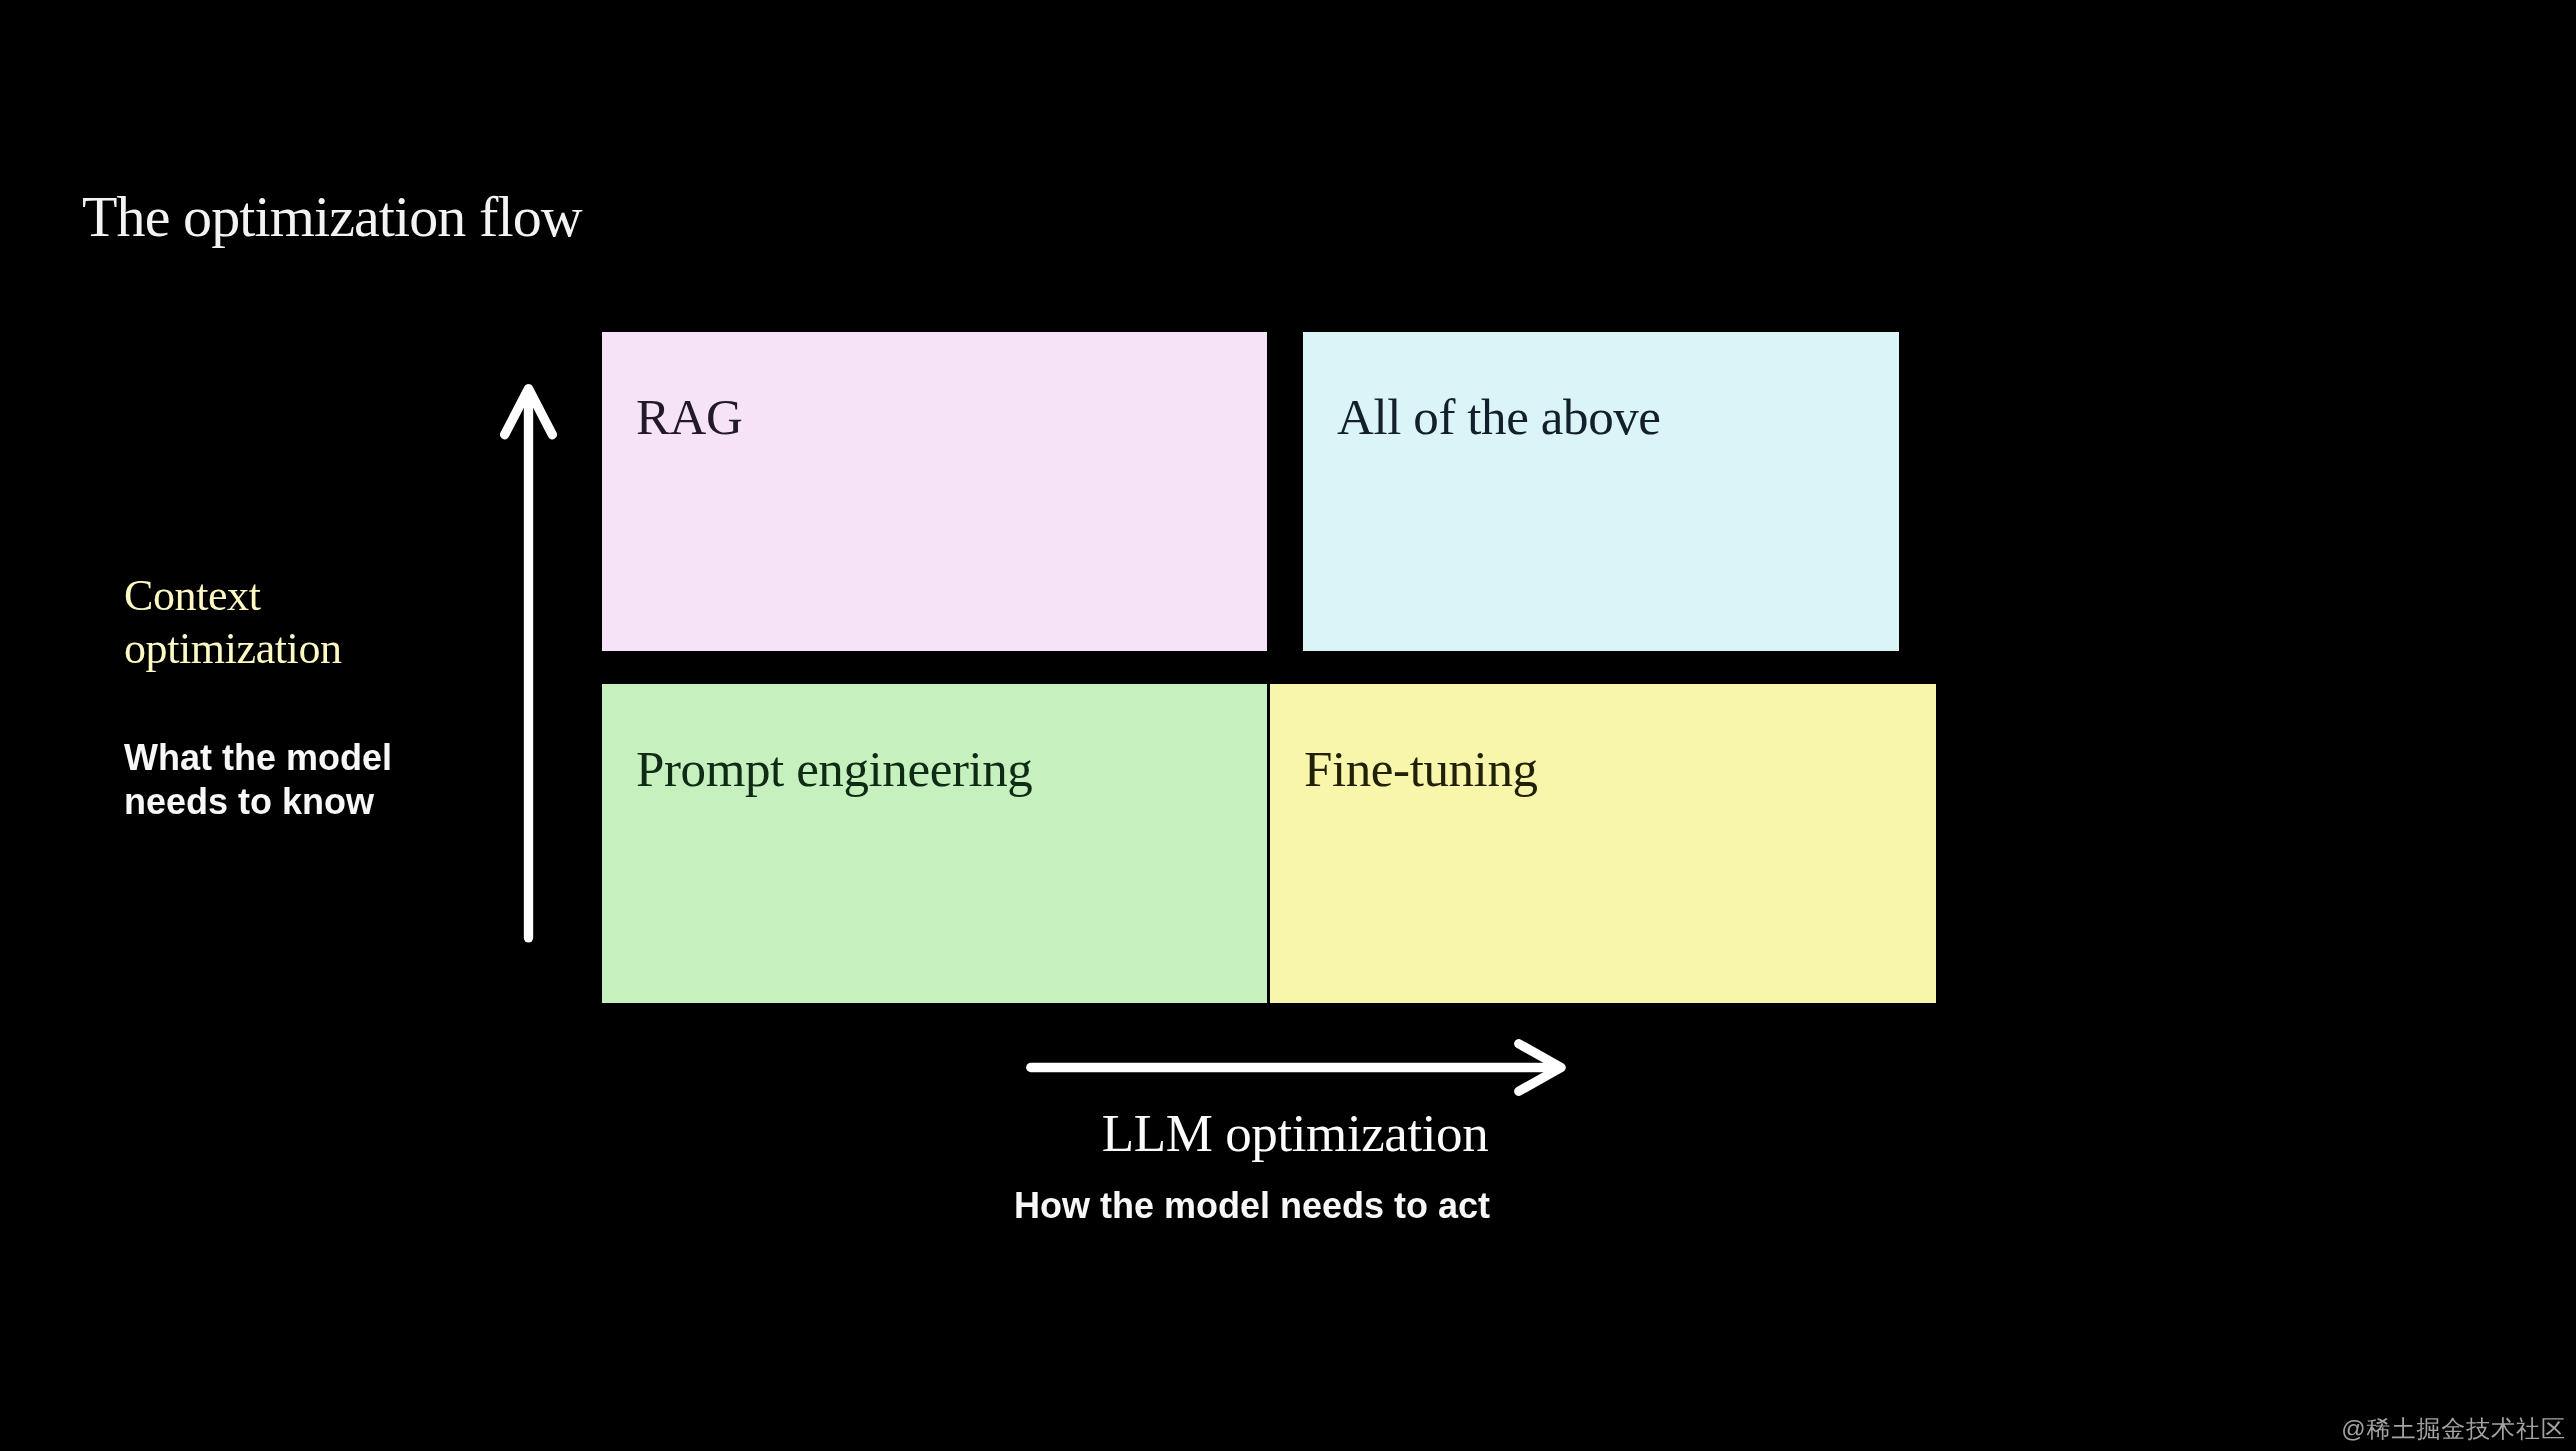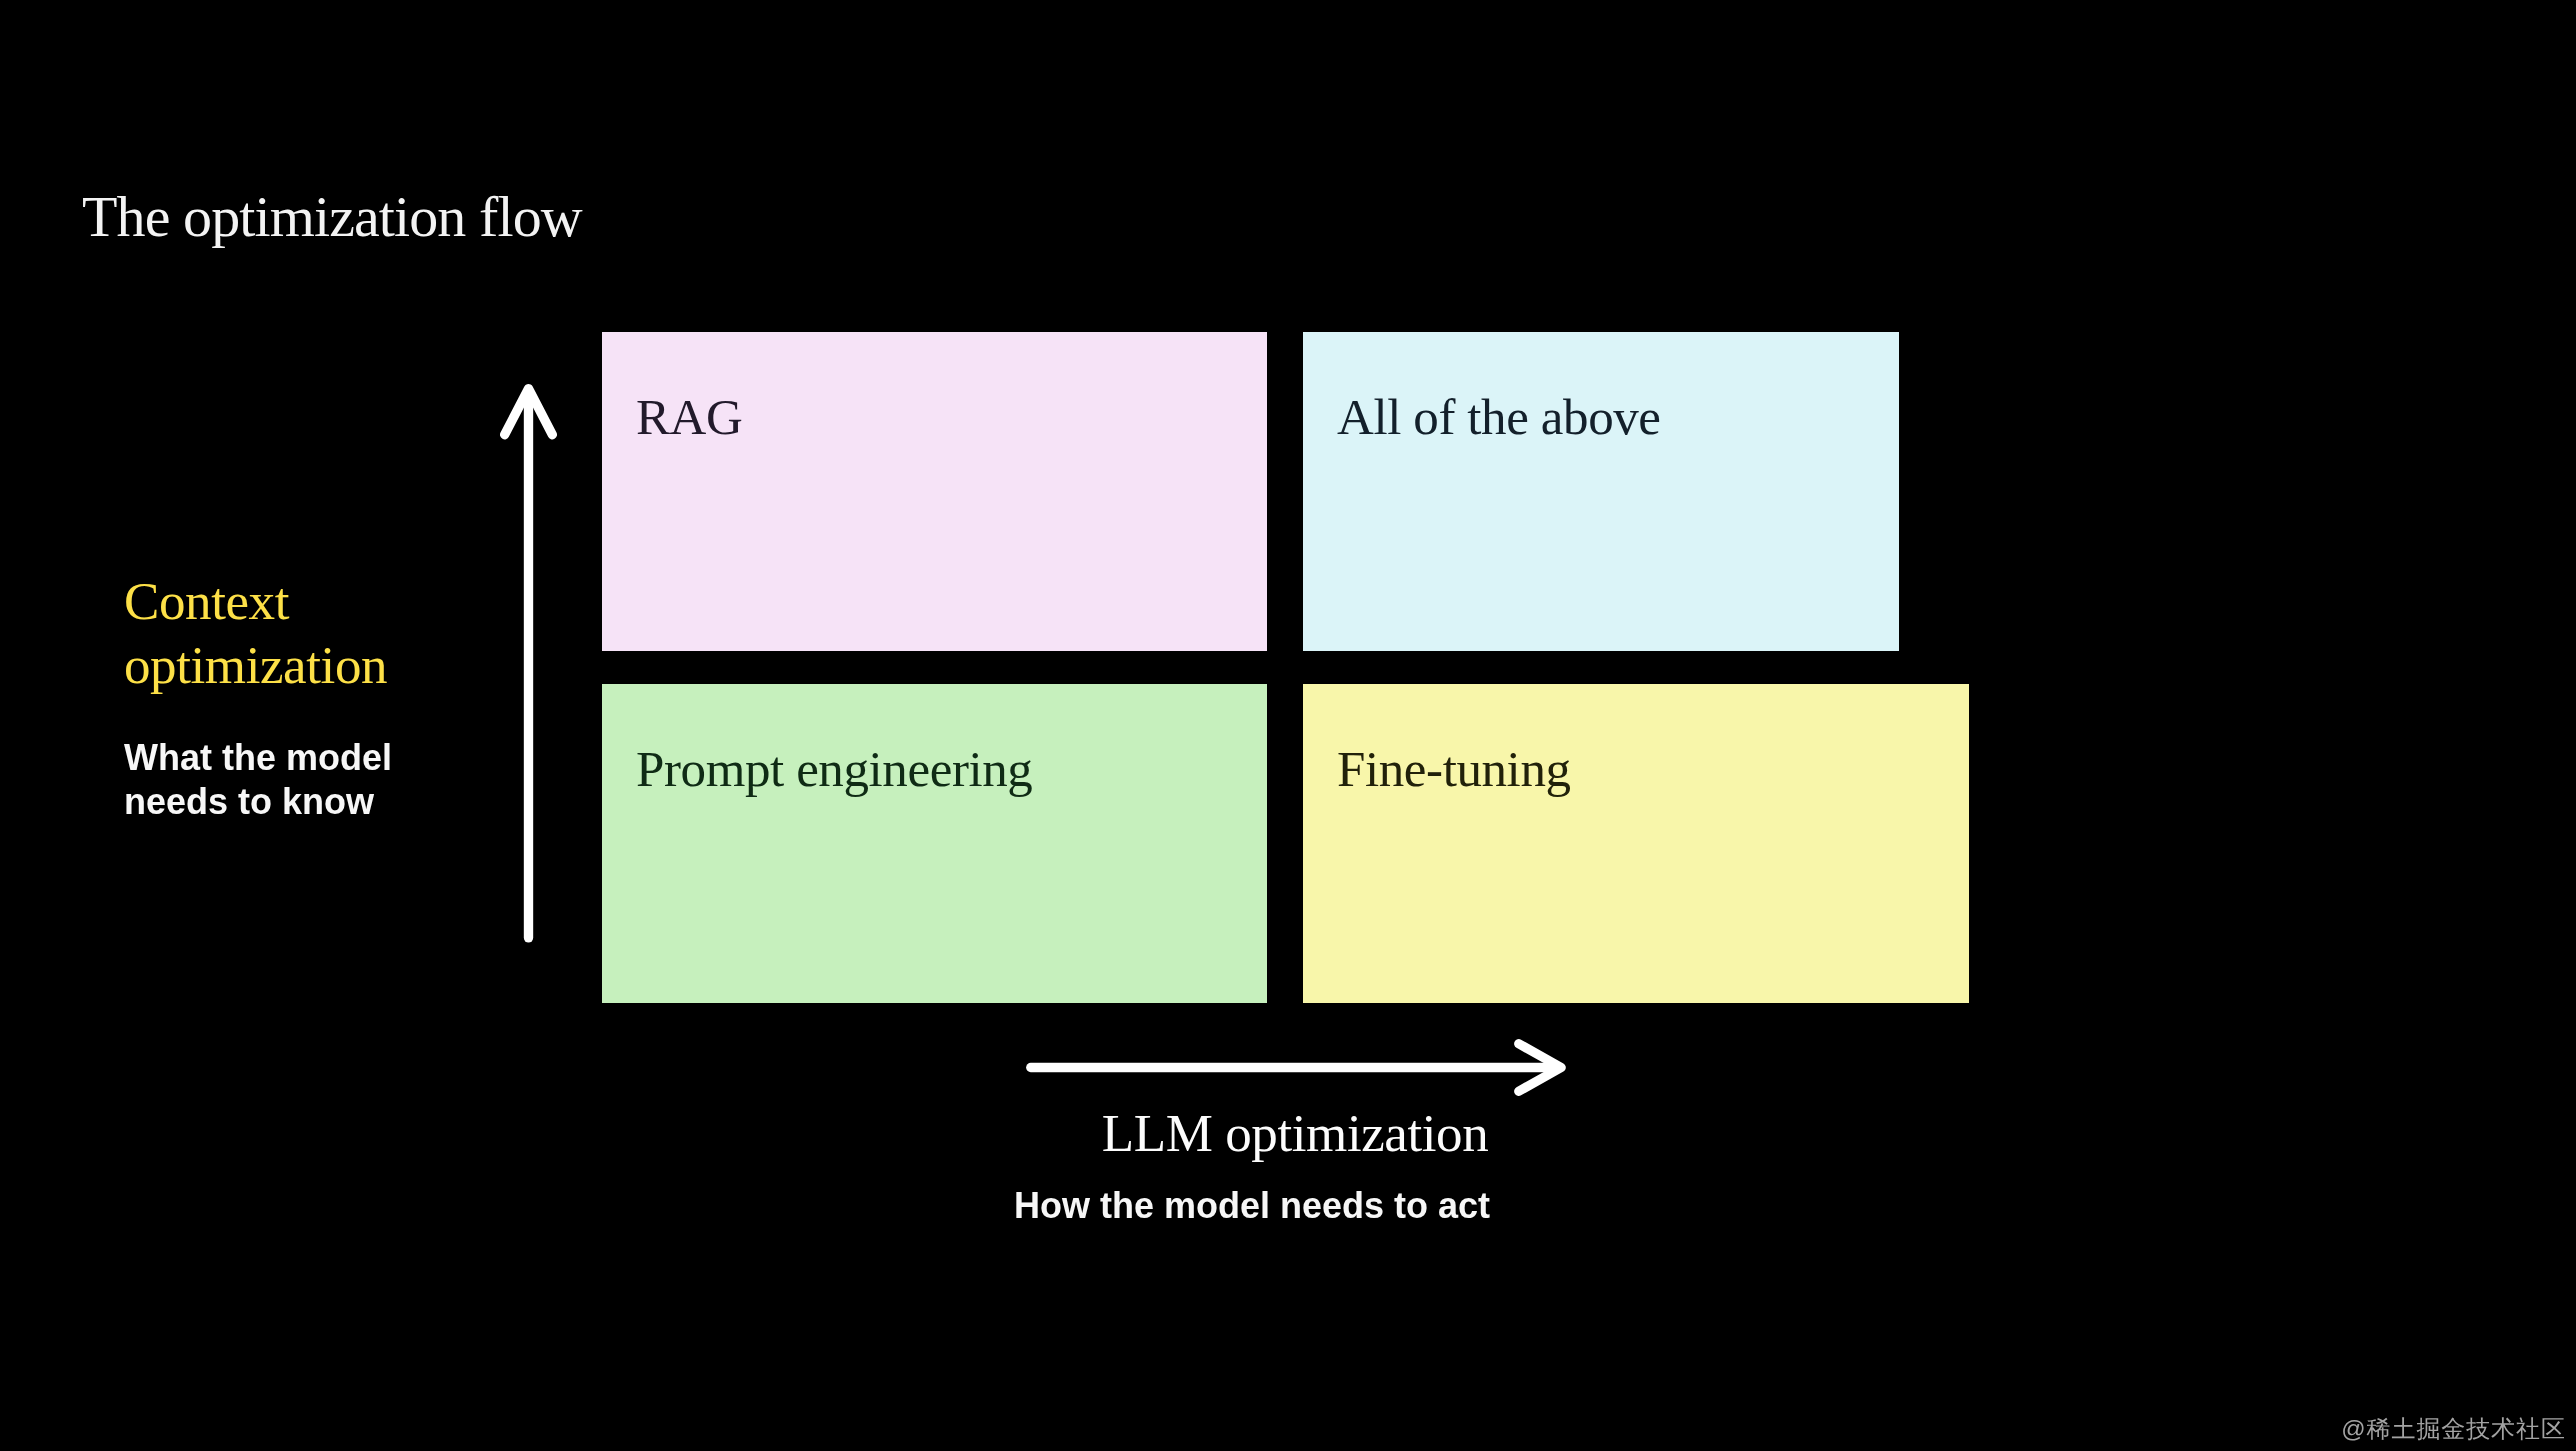--- a/index.html
+++ b/index.html
@@ -36,33 +36,33 @@
   .quadrant .q-label {
     font-family: "Liberation Serif", serif;
     font-size: 51px;
     letter-spacing: -0.4px;
     line-height: 1.0;
     display: inline-block;
   }
   .q-tl { left: 602px;  top: 332px; width: 665px; height: 319px; }
   .q-tr { left: 1303px; top: 332px; width: 596px; height: 319px; }
   .q-bl { left: 602px;  top: 684px; width: 665px; height: 319px; }
-  .q-br { left: 1303px; top: 684px; width: 666px; height: 319px; }
+  .q-br { left: 1270px; top: 684px; width: 666px; height: 319px; }
   
   .q-tl { background: #f6e3f7; }
   .q-tr { background: #dbf4f8; }
   .q-bl { background: #c6f0bd; }
   .q-br { background: #f8f6aa; }
 
   
   .y-arrow { position: absolute; left: 497px; top: 380px; }
   .y-label {
     position: absolute; left: 124px; top: 569px; width: 341px;
-    font-size: 53px; line-height: 1.21; letter-spacing: -0.4px;
-    color: #fde047;
+    font-size: 44px; line-height: 1.21; letter-spacing: -0.4px;
+    color: #fef9c3;
   }
   .y-sublabel {
     position: absolute; left: 124px; top: 736px; width: 298px;
     font-size: 36px; line-height: 1.22; font-weight: 700;
     color: #f7f7f7;
   }
 
   
   .x-arrow { position: absolute; left: 1026px; top: 1037px; }
   .x-label {

